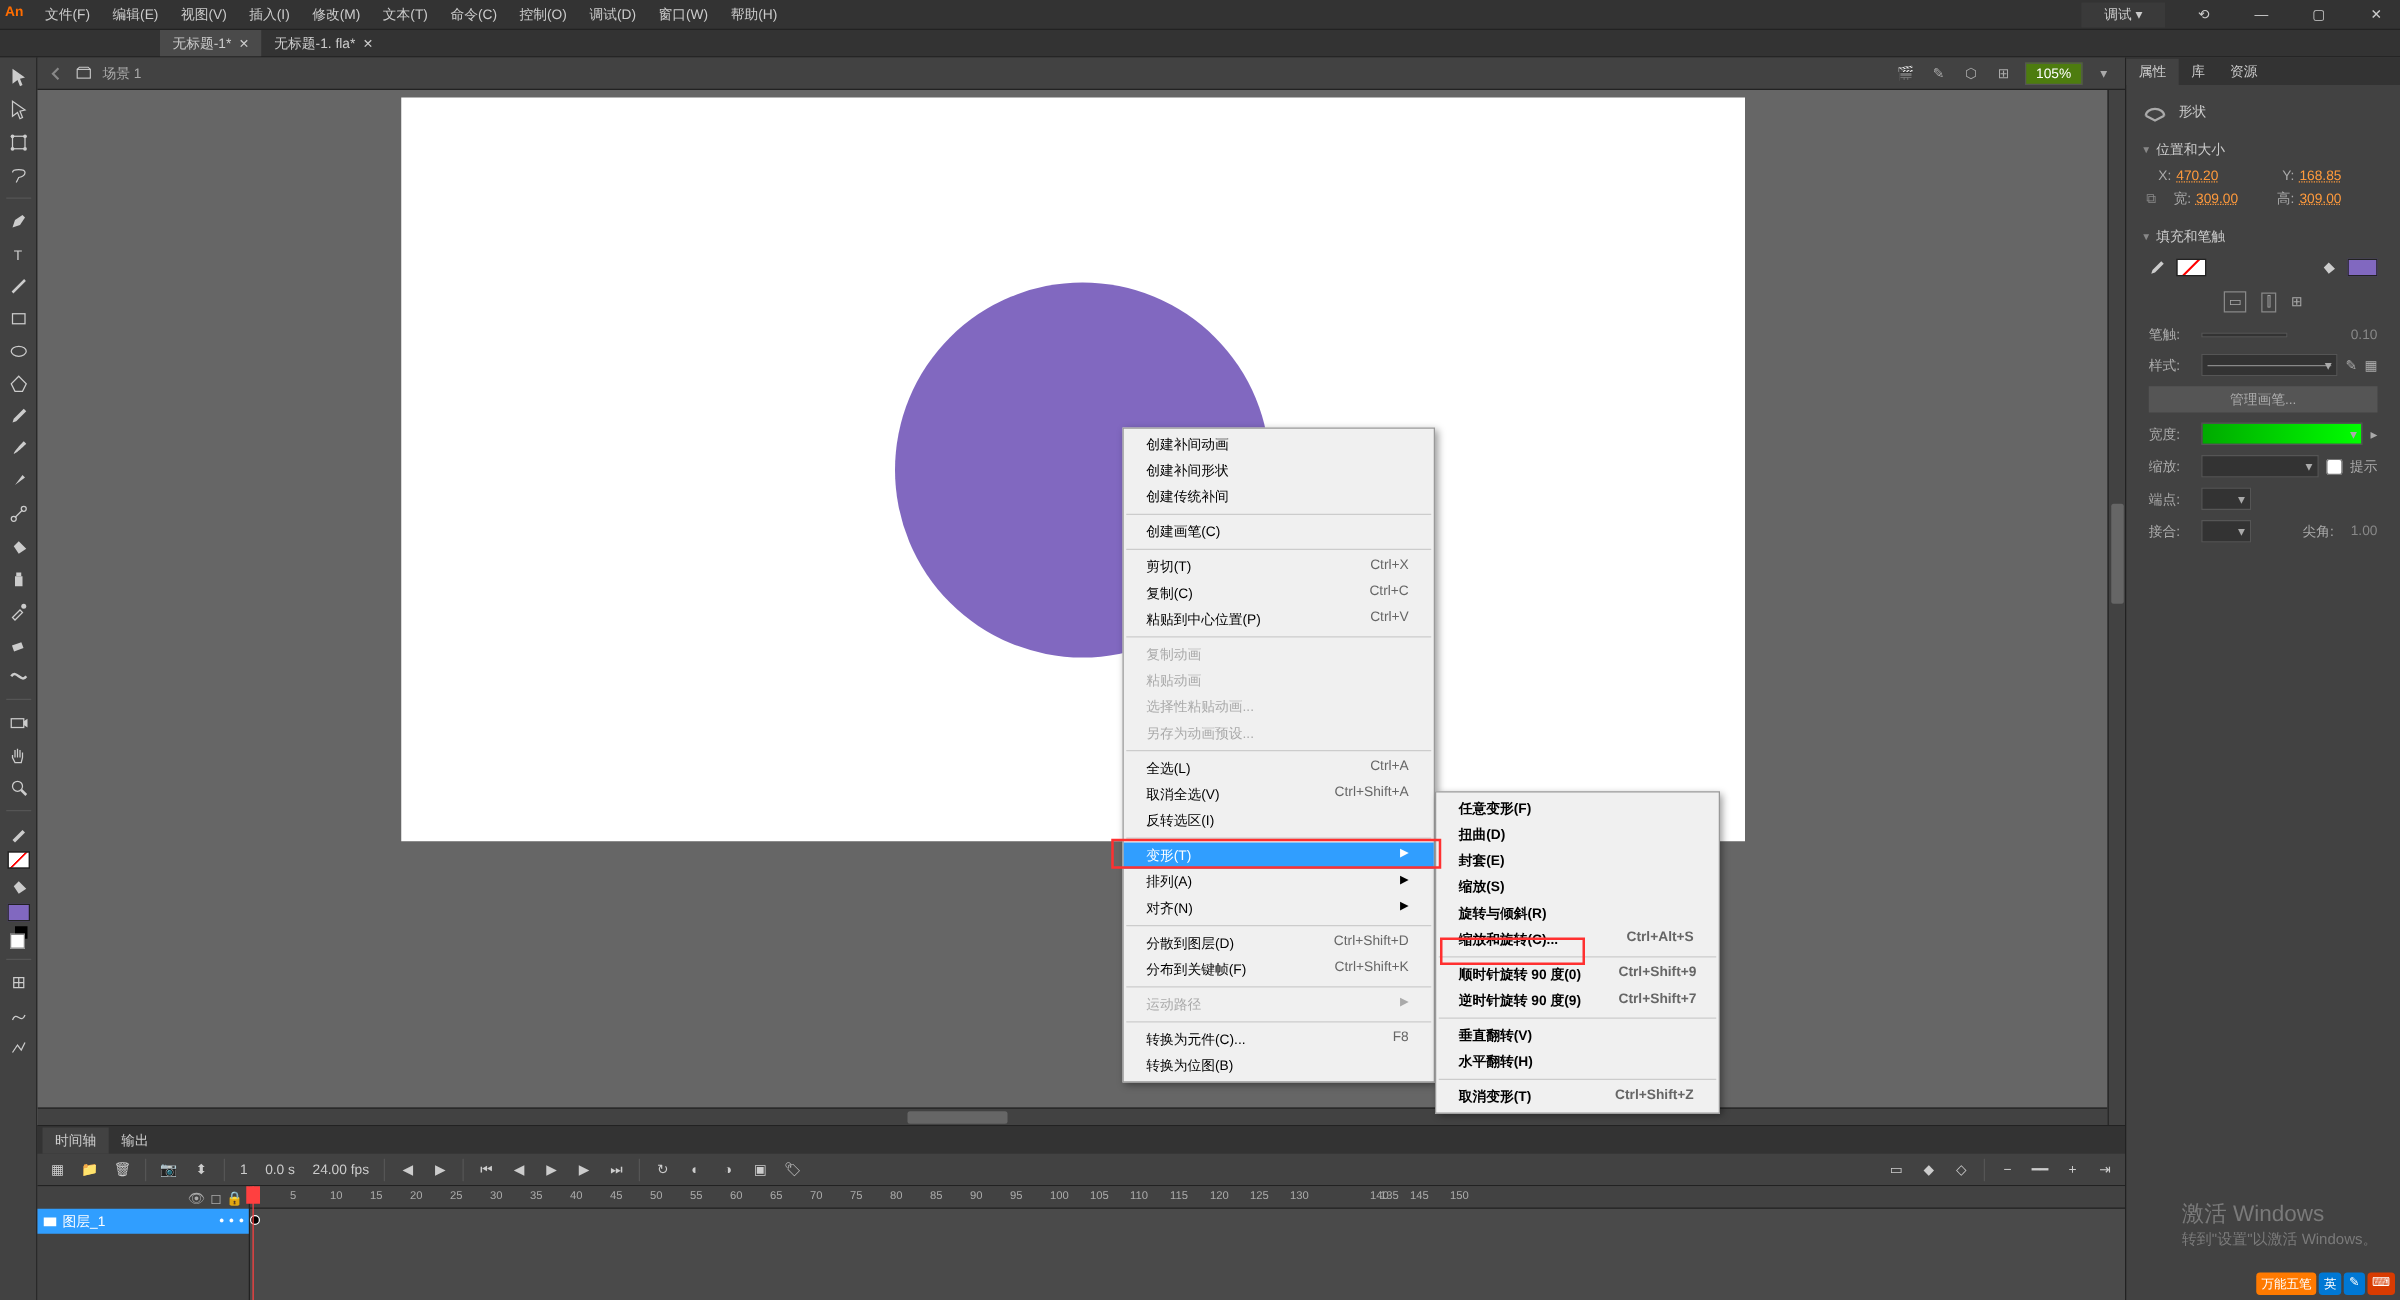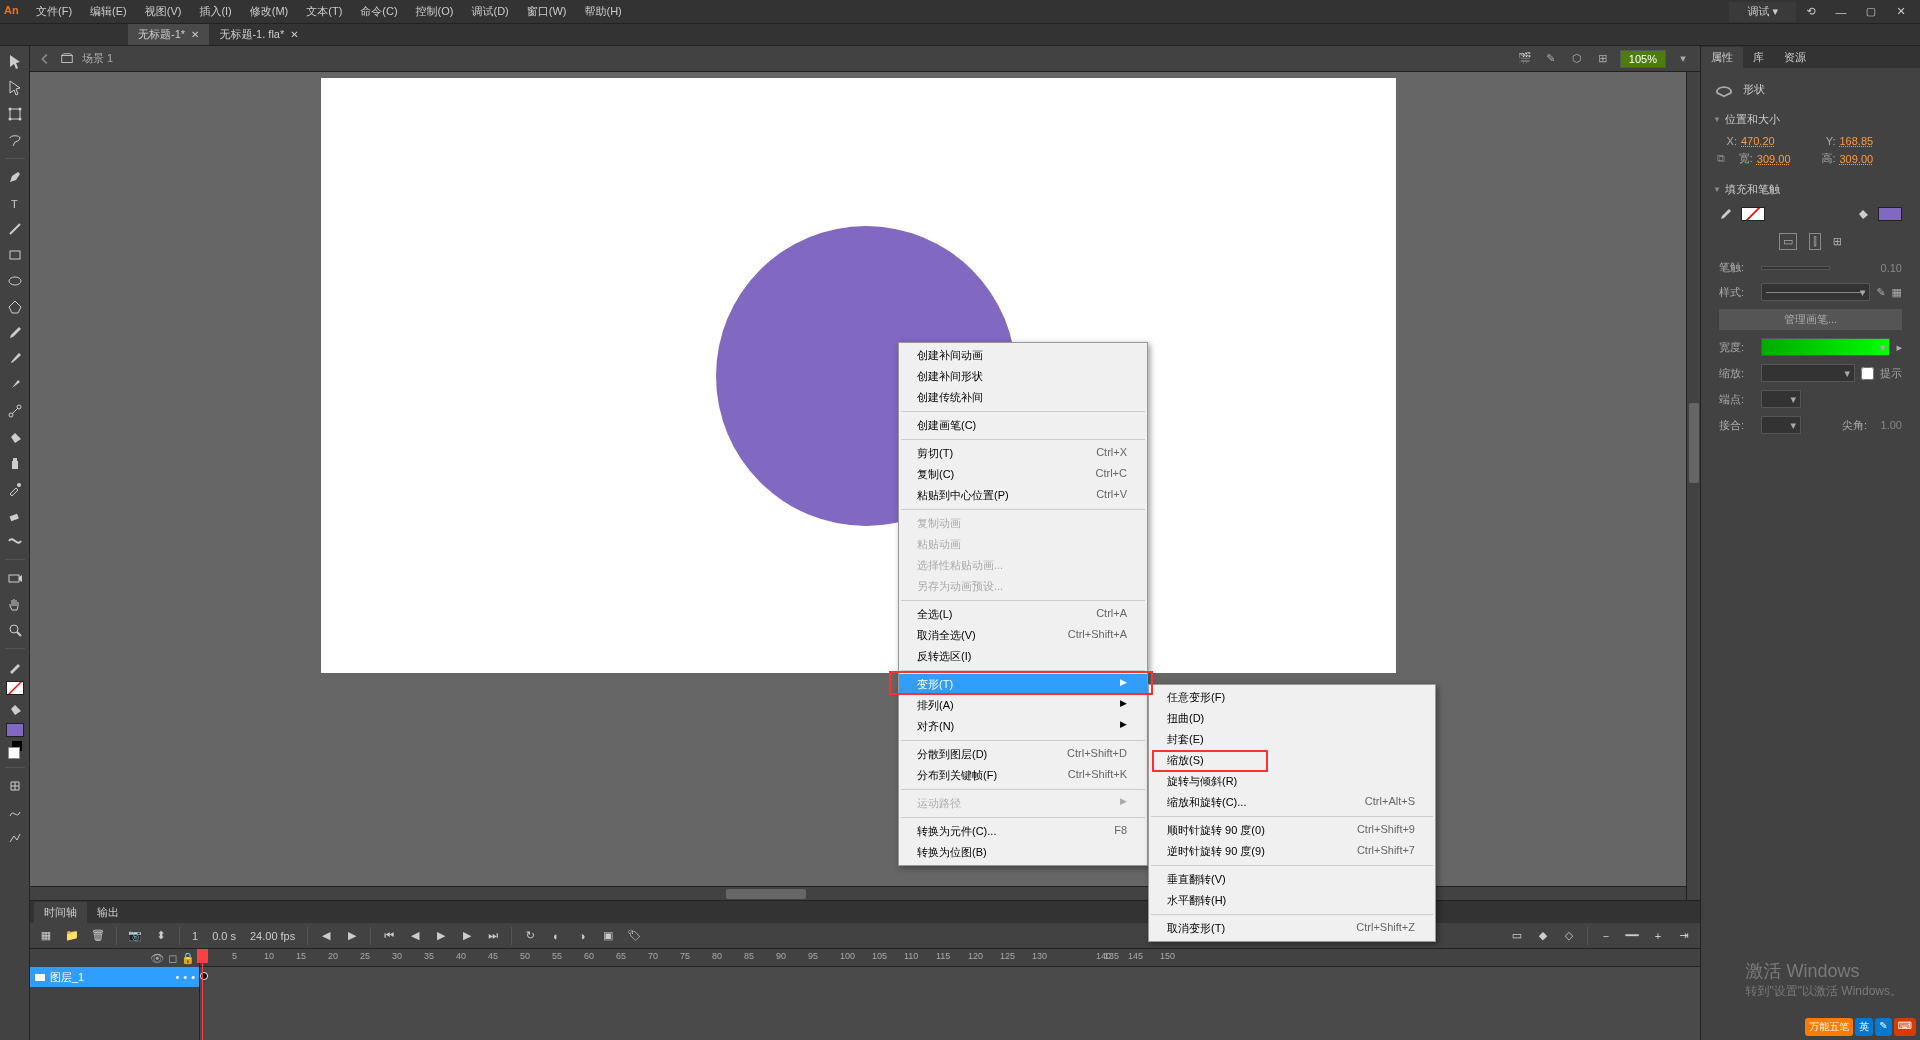--- a/index.html
+++ b/index.html
@@ -3,21 +3,21 @@
 <meta charset="utf-8">
 <style>
 * { margin: 0; padding: 0; box-sizing: border-box; font-family: "Microsoft YaHei", sans-serif; font-size: 11px; user-select: none; }
 body { background: #333333; color: #aaaaaa; overflow: hidden; width: 1920px; height: 1040px; position: relative; }
 
 
 .titlebar { height: 24px; background: #333333; display: flex; align-items: center; padding: 0 4px; border-bottom: 1px solid #222; }
 .app-logo { width: 16px; height: 16px; margin-right: 8px; color: #ff6d00; font-weight: bold; font-size: 11px; }
 .menubar { display: flex; gap: 2px; }
 .menu-item { padding: 3px 8px; cursor: pointer; color: #ccc; }
-.titlebar-right { margin-left: auto; display: flex; gap: 0; }
+.titlebar-right { margin-left: auto; display: flex; gap: 16px; }
 .workspace-switcher { padding: 2px 18px; background: #3a3a3a; color: #ccc; cursor: pointer; }
 .win-btn { width: 30px; height: 20px; display: flex; align-items: center; justify-content: center; cursor: pointer; color: #ccc; }
 
 
 .tabbar { height: 22px; background: #333333; display: flex; align-items: center; padding-left: 128px; border-bottom: 1px solid #222; }
 .doc-tab { padding: 3px 10px; color: #ccc; display: flex; align-items: center; gap: 6px; cursor: pointer; }
 .doc-tab.active { background: #4a4a4a; }
 .tab-close { font-size: 10px; }
 
 
@@ -635,21 +635,21 @@
   <div class="cm-sep"></div>
   <div class="cm-item">
       <span>转换为元件(C)...</span>
       <span class="cm-shortcut">F8</span>
     </div>
   <div class="cm-item">
       <span>转换为位图(B)</span>
     </div>
 </div>
 
-<div class="context-menu" style="left:1148px; top:684px; width:288px;">
+<div class="context-menu" style="left:1148px; top:633px; width:228px;font-weight:bold;">
   <div class="cm-item">
       <span>任意变形(F)</span>
     </div>
   <div class="cm-item">
       <span>扭曲(D)</span>
     </div>
   <div class="cm-item">
       <span>封套(E)</span>
     </div>
   <div class="cm-item">

